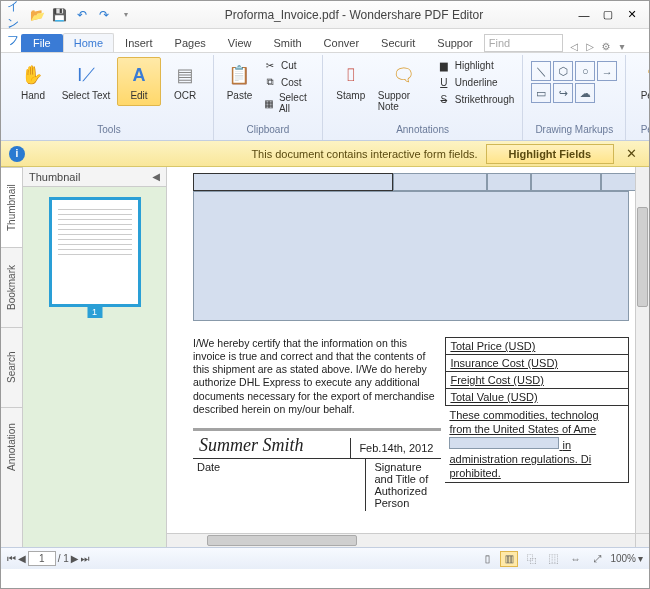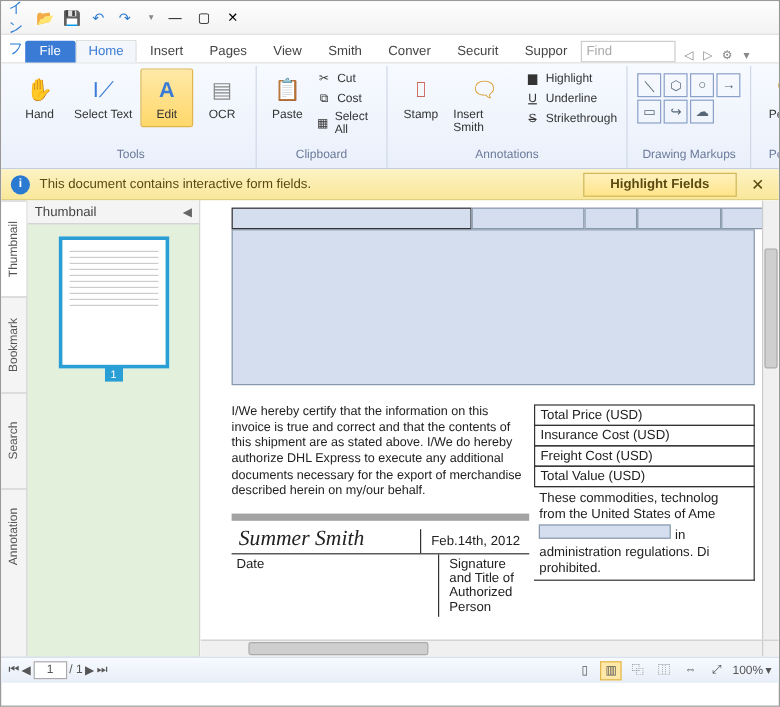--- a/index.html
+++ b/index.html
@@ -33,21 +33,21 @@
 .bigbtn .ico { width: 26px; height: 26px; display: flex; align-items: center; justify-content: center; font-size: 18px; }
 .smallbtn-col { display: flex; flex-direction: column; gap: 1px; }
 .smallbtn { display: flex; align-items: center; gap: 4px; font-size: 10px; color: #333; padding: 1px 2px; cursor: pointer; }
 .smallbtn .sico { width: 14px; height: 14px; display: inline-flex; align-items: center; justify-content: center; }
 .shapegrid { display: grid; grid-template-columns: repeat(4, 20px); grid-template-rows: repeat(2, 20px); gap: 2px; padding: 4px 2px; }
 .shapegrid span { border: 1px solid #8aa0c8; display: flex; align-items: center; justify-content: center; font-size: 11px; color: #567; }
 
 
 .infobar { height: 26px; background: linear-gradient(#fdf3c3,#f9e79a); border-bottom: 1px solid #d8c76a; display: flex; align-items: center; padding: 0 8px; gap: 8px; font-size: 11px; color: #5a4a10; }
 .infobar .inficon { width: 16px; height: 16px; border-radius: 50%; background: #2a7ad1; color: #fff; display: flex; align-items: center; justify-content: center; font-size: 10px; font-weight: bold; }
-.infobar .msg { flex: 1; }
+.infobar .msg { flex: 1; text-align: right; }
 .highlight-fields-btn { background: linear-gradient(#fff1bd,#ffe48a); border: 1px solid #d0b755; padding: 3px 22px; font-size: 11px; font-weight: bold; color: #5a4a10; cursor: pointer; }
 .infobar .close { font-size: 13px; cursor: pointer; padding: 0 4px; }
 
 
 .main { display: flex; height: 380px; }
 .sidetabs { width: 22px; background: #f4f4f4; border-right: 1px solid #ccc; display: flex; flex-direction: column; }
 .sidetab { flex: 0 0 auto; height: 80px; writing-mode: vertical-rl; transform: rotate(180deg); font-size: 10px; color: #555; display: flex; align-items: center; justify-content: center; gap: 4px; cursor: pointer; border-bottom: 1px solid #ccc; }
 .sidetab.active { background: #fff; }
 .thumbpanel { width: 144px; background: #e2f0dc; border-right: 1px solid #ccc; display: flex; flex-direction: column; }
 .thumbpanel .hdr { height: 20px; background: #f4f4f4; border-bottom: 1px solid #ccc; display: flex; align-items: center; padding: 0 6px; font-size: 11px; color: #444; }
@@ -58,24 +58,24 @@
 .thumb .line { height: 2px; border-top: 1px solid #ccc; margin: 3px 0; }
 
 .docarea { flex: 1; position: relative; background: #fff; overflow: hidden; }
 .doccontent { position: absolute; left: 0; top: 0; right: 14px; bottom: 14px; overflow: hidden; font-size: 10.5px; color: #222; padding-left: 20px; }
 .ffield { background: #d4deee; border: 1px solid #888; }
 .formrow1 { display: flex; margin: 6px 0 0 6px; }
 .formrow1 .cell { height: 18px; border: 1px solid #8899aa; flex: 0 0 auto; }
 .bigfield { height: 130px; margin: 0 6px 6px 6px; border: 1px solid #8899aa; }
 .lowerblock { display: flex; margin: 16px 6px 0 6px; gap: 4px; }
 .leftcol { flex: 1.15; }
-.rightcol { flex: 0.85; }
+.rightcol { flex: 0.85; text-decoration: underline; }
 .cert { font-size: 10.5px; line-height: 1.25; }
 .tcell { border: 1px solid #333; padding: 2px 4px; font-size: 11px; margin-bottom: -1px; }
-.sigrow { display: flex; align-items: flex-end; border-top: 6px solid #a3a3a3; margin-top: 12px; justify-content: center; }
+.sigrow { display: flex; align-items: flex-end; border-top: 3px solid #a3a3a3; margin-top: 12px; justify-content: center; }
 .sigrow .signame { font-family: "Comic Sans MS", cursive; font-style: italic; font-size: 18px; padding: 4px 6px 2px 6px; flex: 1; }
 .sigrow .sigdate { font-size: 11px; padding: 4px 8px; border-left: 1px solid #333; }
 .siglab { display: flex; font-size: 11px; border-top: 1px solid #333; }
 .siglab span:first-child { flex: 1; padding: 2px 4px; }
 .siglab span:last-child { padding: 2px 8px; border-left: 1px solid #333; width: 76px; }
 .rightnote { font-size: 11px; line-height: 1.3; padding: 2px 4px; border: 1px solid #333; border-left: none; }
 
 .vscroll { position: absolute; right: 0; top: 0; bottom: 14px; width: 14px; background: #f0f0f0; border-left: 1px solid #ccc; }
 .vscroll .thumbv { position: absolute; left: 1px; right: 1px; top: 40px; height: 100px; background: #cfcfcf; border: 1px solid #aaa; border-radius: 2px; }
 .hscroll { position: absolute; left: 0; right: 14px; bottom: 0; height: 14px; background: #f0f0f0; border-top: 1px solid #ccc; }
@@ -97,20 +97,21 @@
 
 <div class="titlebar">
   <div class="qat">
     <span style="color:#2a7ad1;">�インフ</span>
     <span style="color:#d99a2b;">📂</span>
     <span style="color:#2a7ad1;">💾</span>
     <span style="color:#2a7ad1;">↶</span>
     <span style="color:#2a7ad1;">↷</span>
     <span style="font-size:8px;color:#888;">▾</span>
   </div>
+  <div class="title">Proforma_Invoice.pdf - Wondershare PDF Editor</div>
   <div class="winbtns">
     <span>—</span>
     <span>▢</span>
     <span>✕</span>
   </div>
 </div>
 
 <div class="tabsrow">
   <div class="file-tab">File</div>
   <div class="tab active">Home</div>
@@ -179,21 +180,21 @@
   </div>
 
   <div class="group">
     <div class="group-body">
       <div class="bigbtn">
         <div class="ico" style="color:#c0392b;">⌷</div>
         <span>Stamp</span>
       </div>
       <div class="bigbtn" style="width:58px;">
         <div class="ico" style="color:#d99a2b;">🗨</div>
-        <span>Insert Smith</span>
+        <span>Suppor Note</span>
       </div>
       <div class="smallbtn-col">
         <div class="smallbtn">
             <span class="sico">▆</span>
             <span>Highlight</span>
           </div>
         <div class="smallbtn">
             <span class="sico">
               <u>U</u>
             </span>

